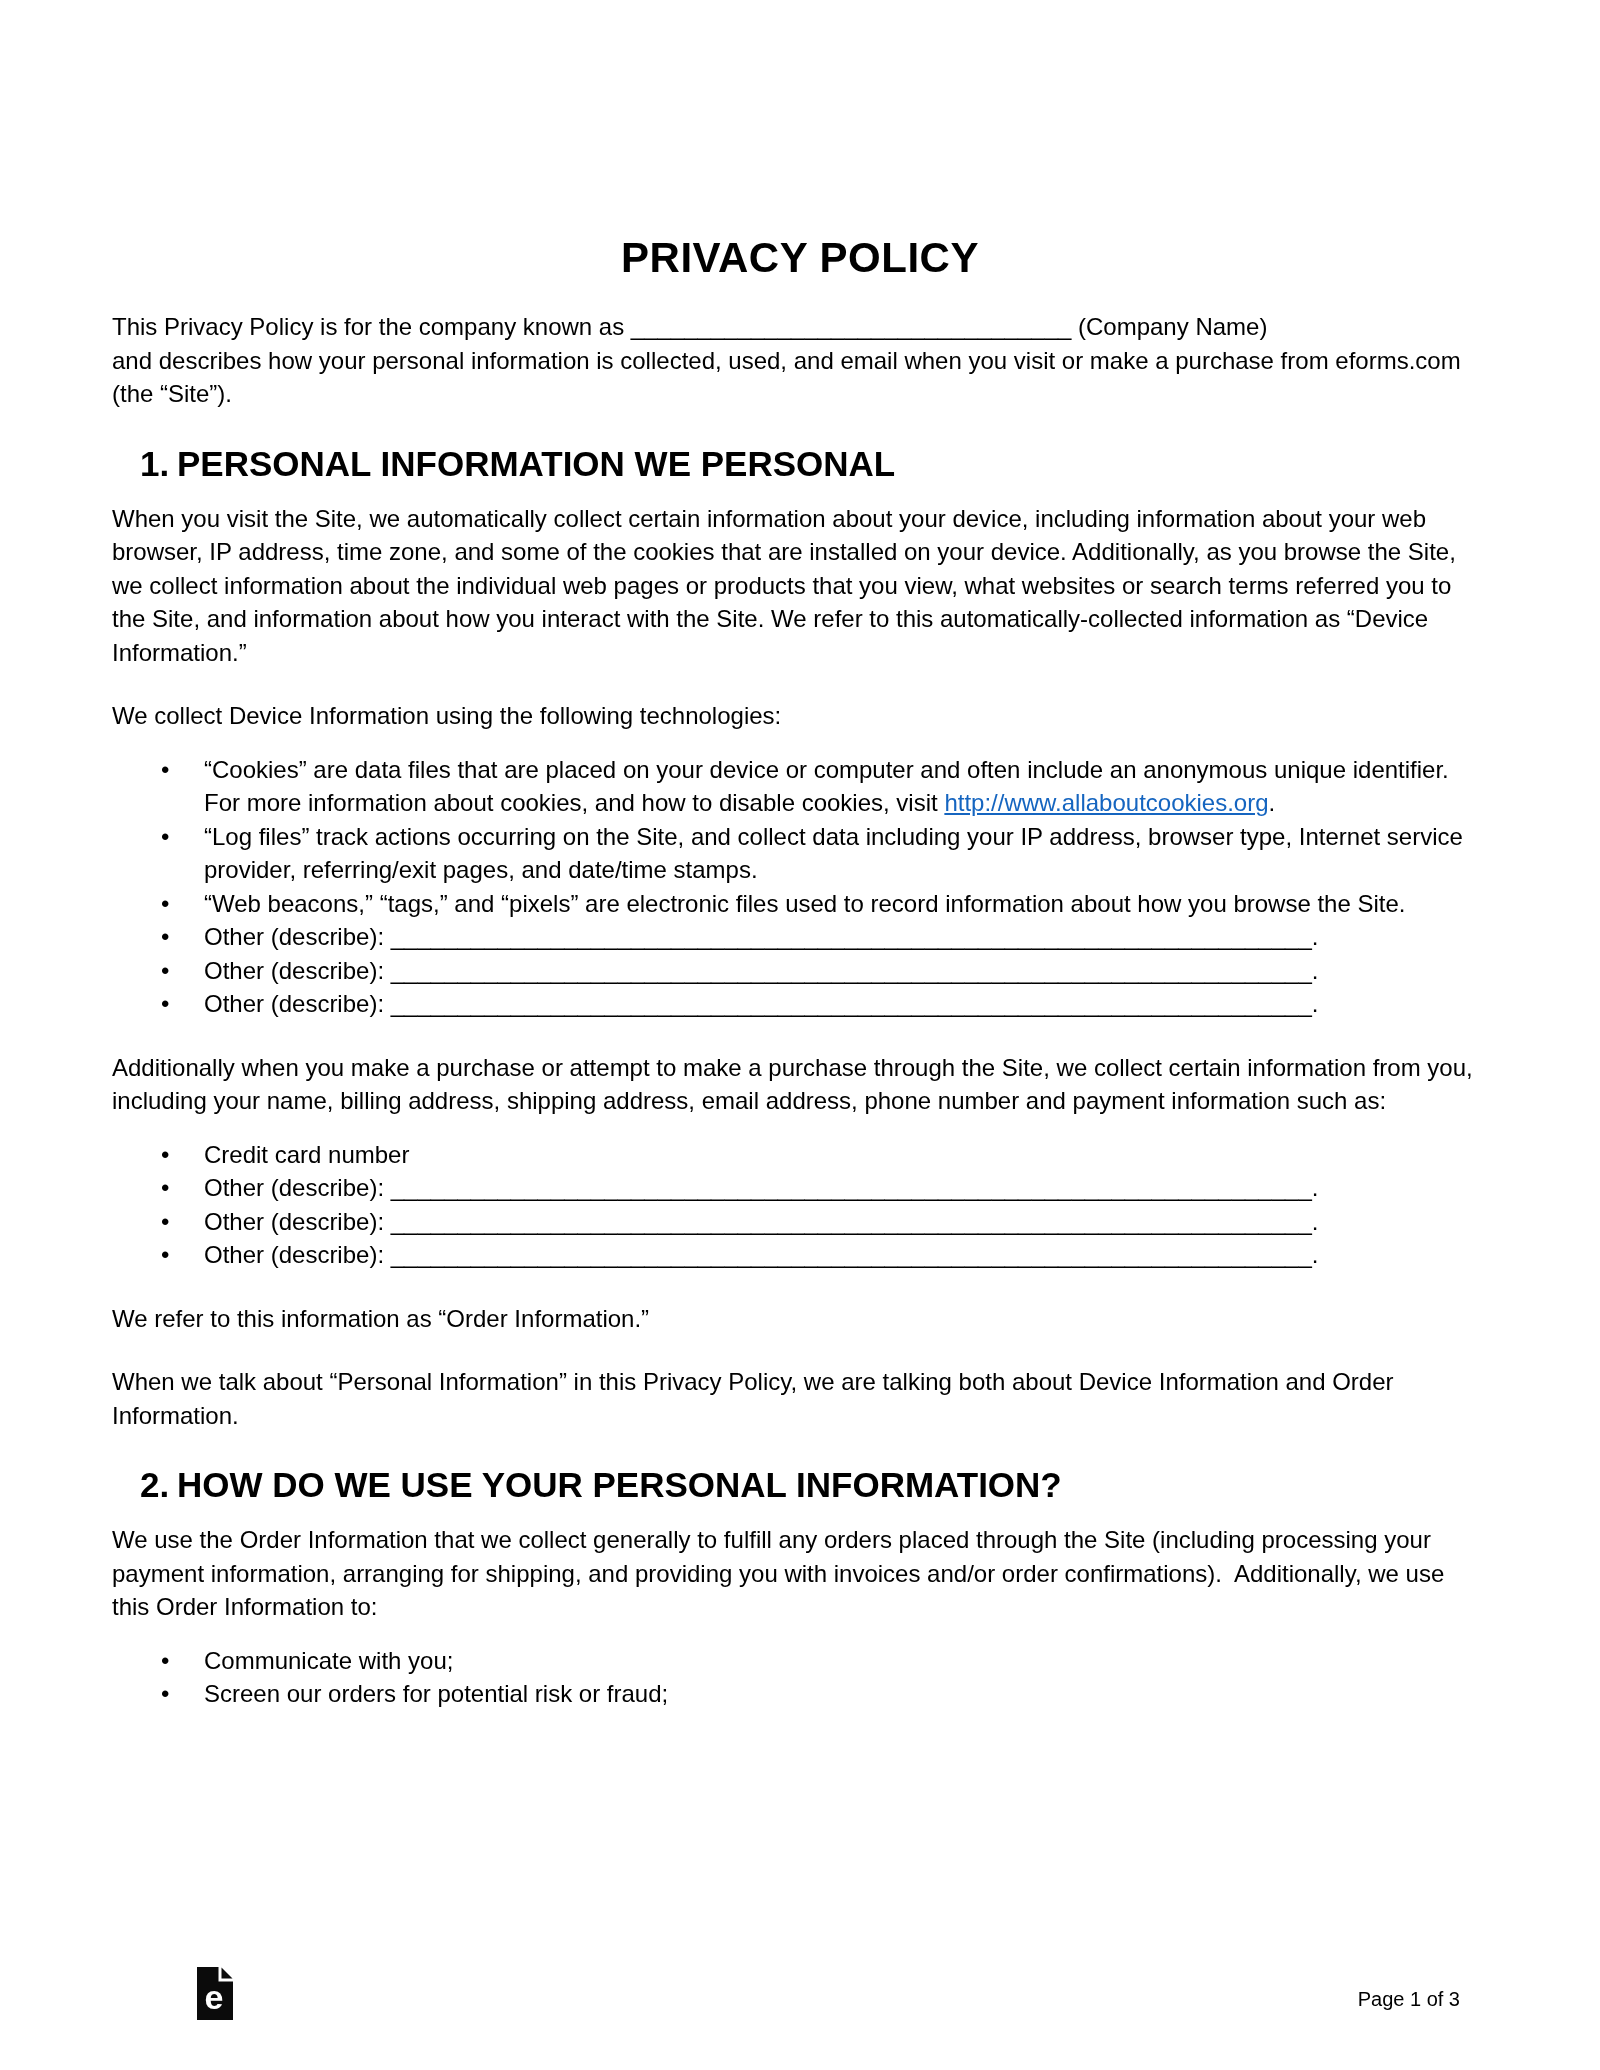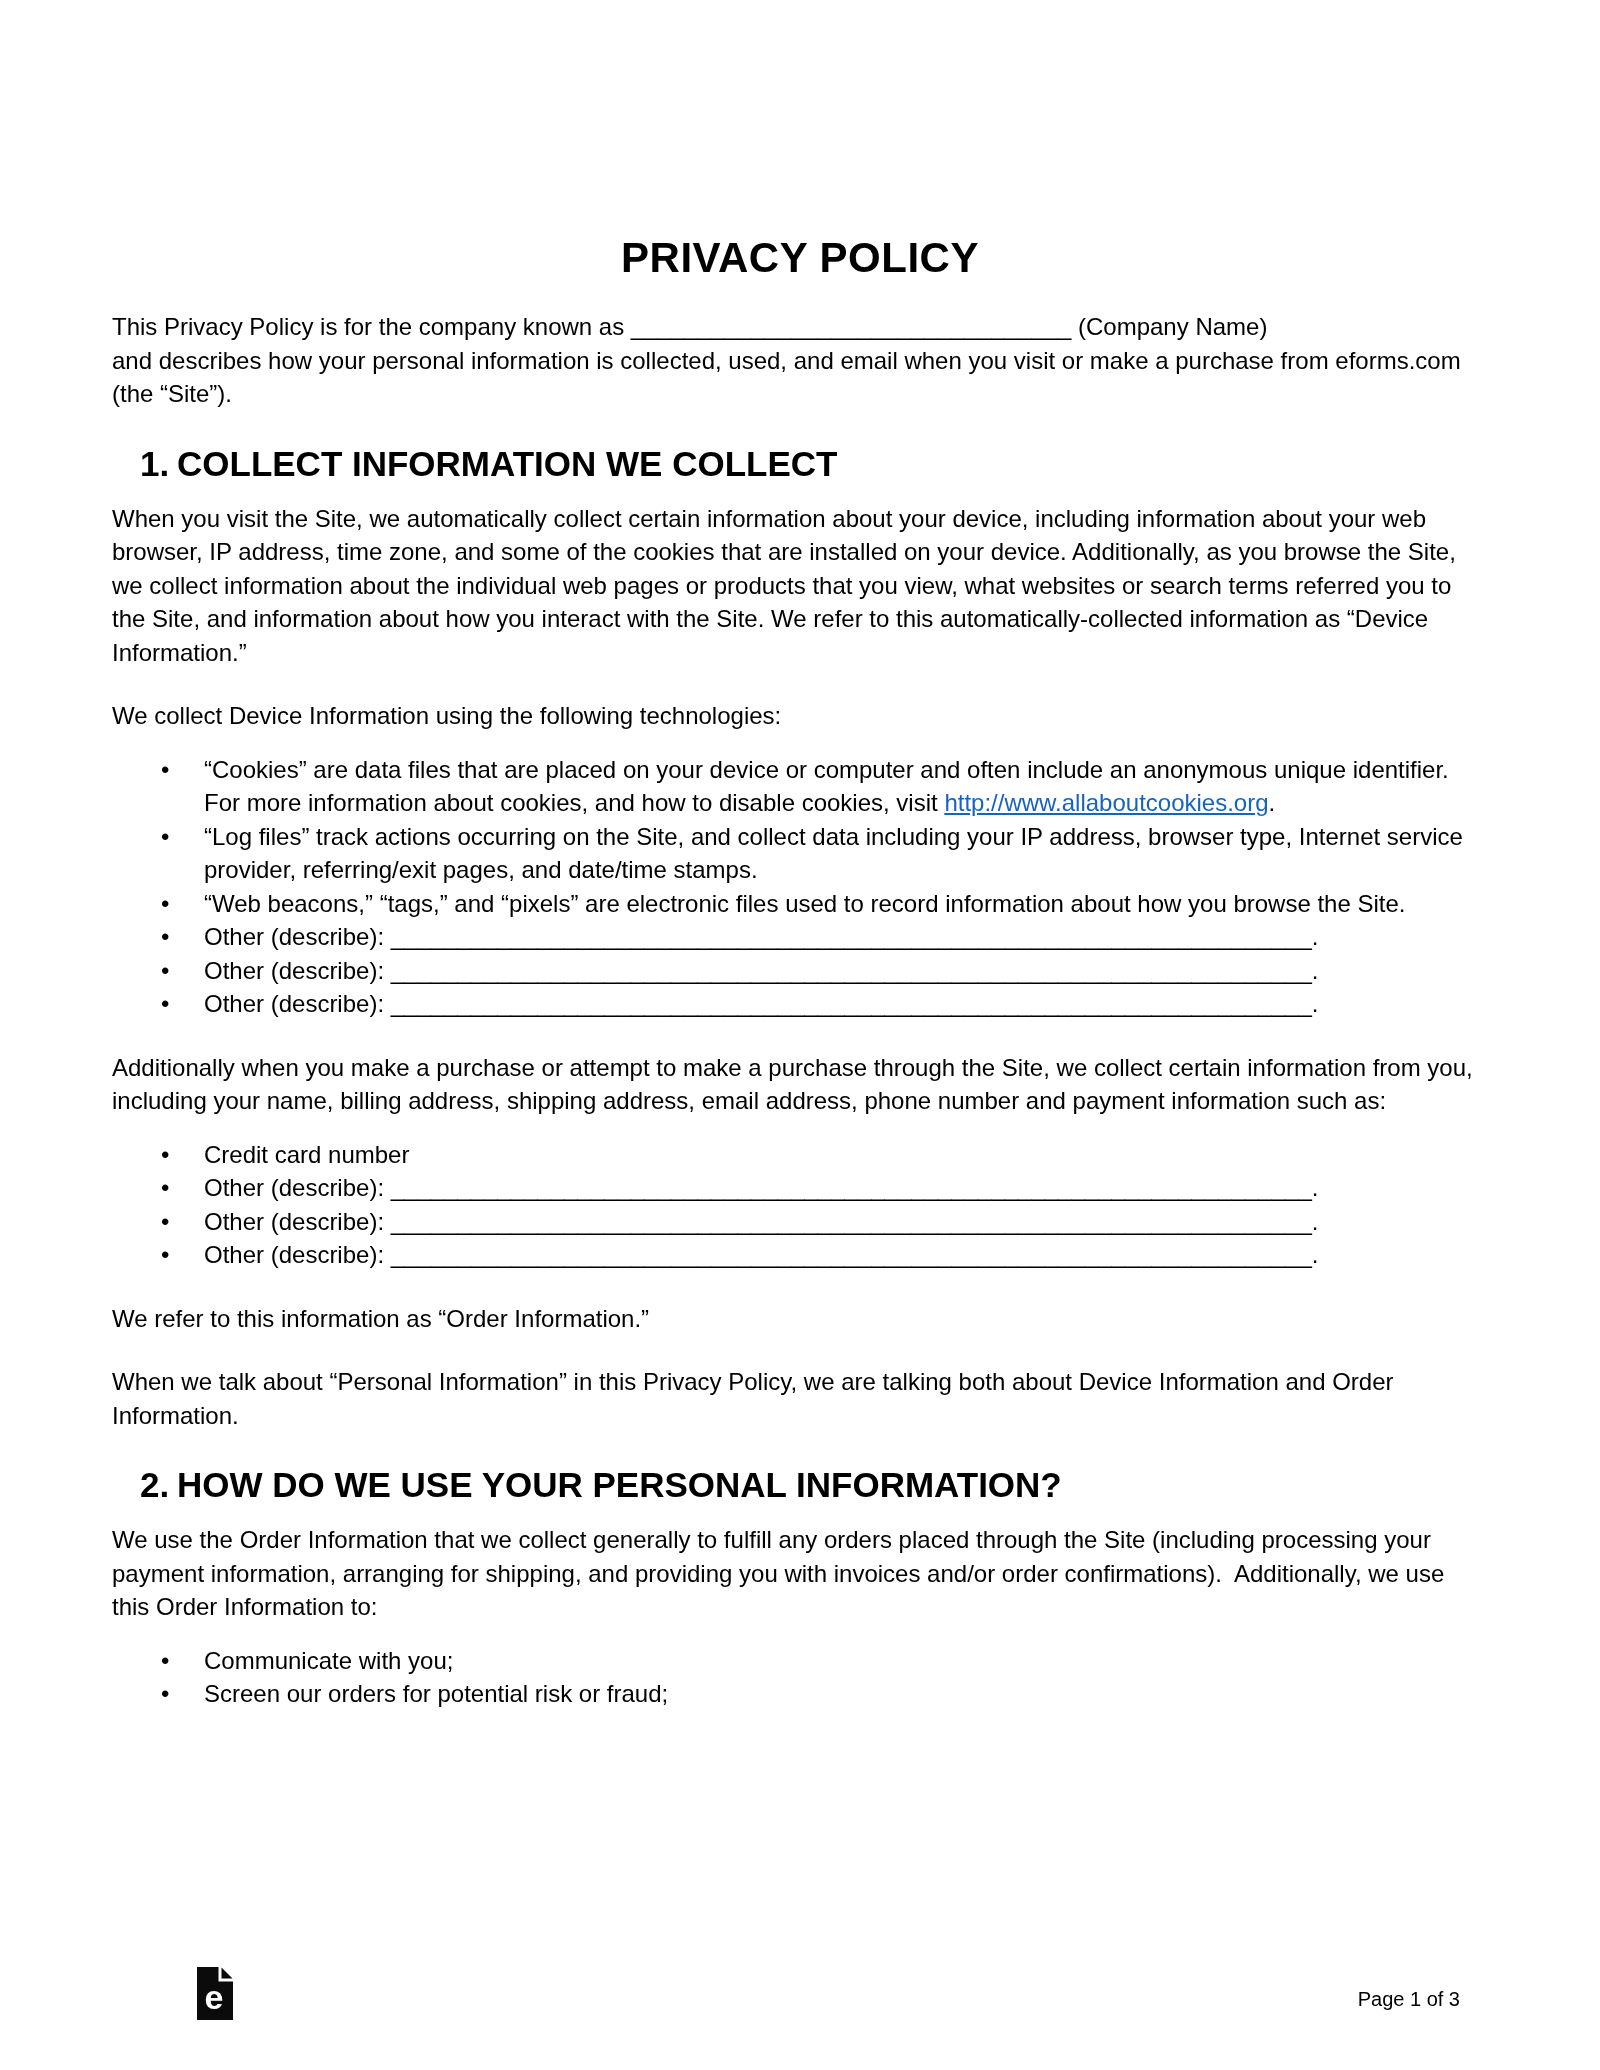--- a/index.html
+++ b/index.html
@@ -83,21 +83,21 @@
 <body>
 
 <div class="page">
 
   <h1 class="doc-title">PRIVACY POLICY</h1>
 
   <p class="p-intro"><span>This Privacy Policy is for the company known as </span><span class="blank">_________________________________</span><span> (Company Name) </span><br><span>and describes how your personal information is collected, used, and email when you visit or make a purchase from eforms.com (the “Site”).</span></p>
 
   <div class="section-h">
     <span class="hnum">1.</span>
-    <span class="htext">COLLECT INFORMATION WE COLLECT</span>
+    <span class="htext">PERSONAL INFORMATION WE PERSONAL</span>
   </div>
 
   <p>When you visit the Site, we automatically collect certain information about your device, including information about your web browser, IP address, time zone, and some of the cookies that are installed on your device. Additionally, as you browse the Site, we collect information about the individual web pages or products that you view, what websites or search terms referred you to the Site, and information about how you interact with the Site. We refer to this automatically-collected information as “Device Information.”</p>
 
   <p>We collect Device Information using the following technologies:</p>
 
   <ul class="blist">
     <li><span>“Cookies” are data files that are placed on your device or computer and often include an anonymous unique identifier. For more information about cookies, and how to disable cookies, visit </span><a class="doclink" style="color: rgb(21, 101, 192);">http://www.allaboutcookies.org</a><span>.</span></li>
     <li>“Log files” track actions occurring on the Site, and collect data including your IP address, browser type, Internet service provider, referring/exit pages, and date/time stamps.</li>
     <li>“Web beacons,” “tags,” and “pixels” are electronic files used to record information about how you browse the Site.</li>

